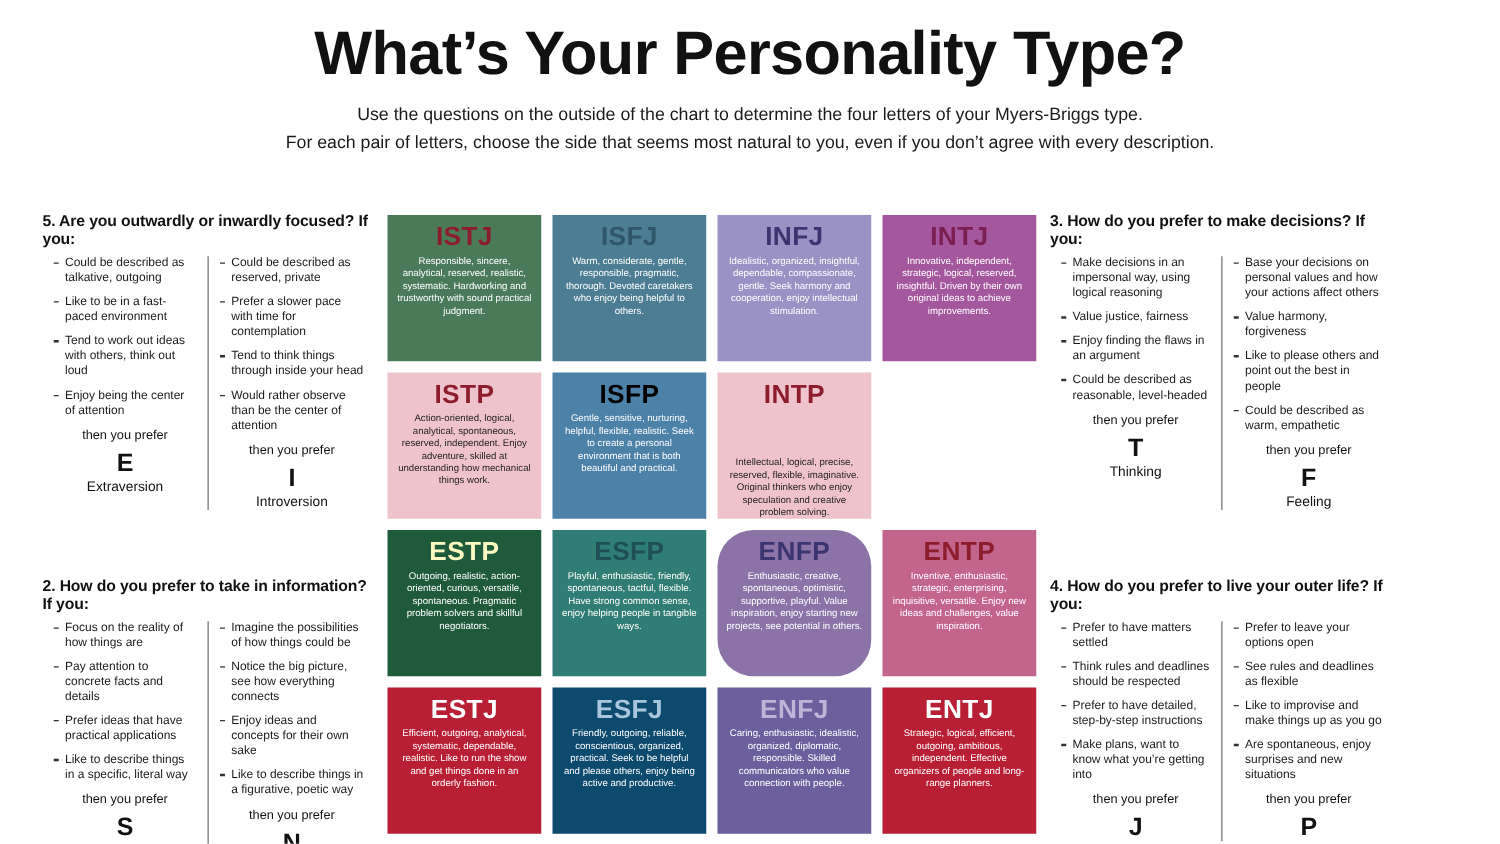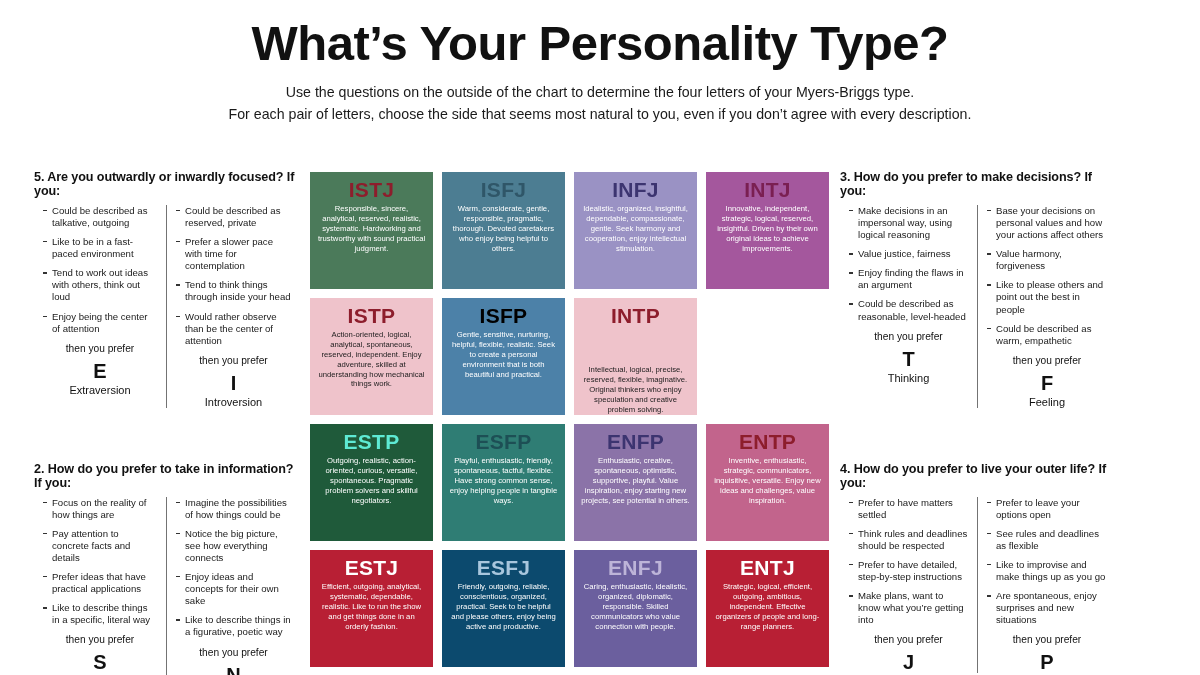--- a/index.html
+++ b/index.html
@@ -263,34 +263,34 @@
           <div class="desc">Gentle, sensitive, nurturing, helpful, flexible, realistic. Seek to create a personal environment that is both beautiful and practical.</div>
         </div>
         <div class="cell light" style="background: rgb(239, 195, 203); gap: 35px;">
           <div class="code" style="color: rgb(141, 29, 44);">INTP</div>
           <div class="desc">Intellectual, logical, precise, reserved, flexible, imaginative. Original thinkers who enjoy speculation and creative problem solving.</div>
         </div>
       </div>
 
       <div class="grid-row">
         <div class="cell dark" style="background: rgb(31, 90, 58);">
-          <div class="code" style="color: #5eead4;">ESTP</div>
+          <div class="code" style="color: #fef9c3;">ESTP</div>
           <div class="desc">Outgoing, realistic, action-oriented, curious, versatile, spontaneous. Pragmatic problem solvers and skillful negotiators.</div>
         </div>
         <div class="cell dark" style="background: rgb(47, 125, 116);">
           <div class="code" style="color: rgb(29, 79, 85);">ESFP</div>
           <div class="desc">Playful, enthusiastic, friendly, spontaneous, tactful, flexible. Have strong common sense, enjoy helping people in tangible ways.</div>
         </div>
-        <div class="cell dark" style="background: rgb(139, 115, 168);">
+        <div class="cell dark" style="background: rgb(139, 115, 168); border-radius: 29px;">
           <div class="code" style="color: rgb(60, 52, 112);">ENFP</div>
           <div class="desc">Enthusiastic, creative, spontaneous, optimistic, supportive, playful. Value inspiration, enjoy starting new projects, see potential in others.</div>
         </div>
         <div class="cell dark" style="background: rgb(194, 100, 140);">
           <div class="code" style="color: rgb(141, 29, 44);">ENTP</div>
-          <div class="desc">Inventive, enthusiastic, strategic, communicators, inquisitive, versatile. Enjoy new ideas and challenges, value inspiration.</div>
+          <div class="desc">Inventive, enthusiastic, strategic, enterprising, inquisitive, versatile. Enjoy new ideas and challenges, value inspiration.</div>
         </div>
       </div>
 
       <div class="grid-row">
         <div class="cell dark" style="background: rgb(184, 31, 52);">
           <div class="code" style="color: rgb(255, 255, 255);">ESTJ</div>
           <div class="desc">Efficient, outgoing, analytical, systematic, dependable, realistic. Like to run the show and get things done in an orderly fashion.</div>
         </div>
         <div class="cell dark" style="background: #0c4a6e;">
           <div class="code" style="color: rgb(168, 198, 221);">ESFJ</div>

